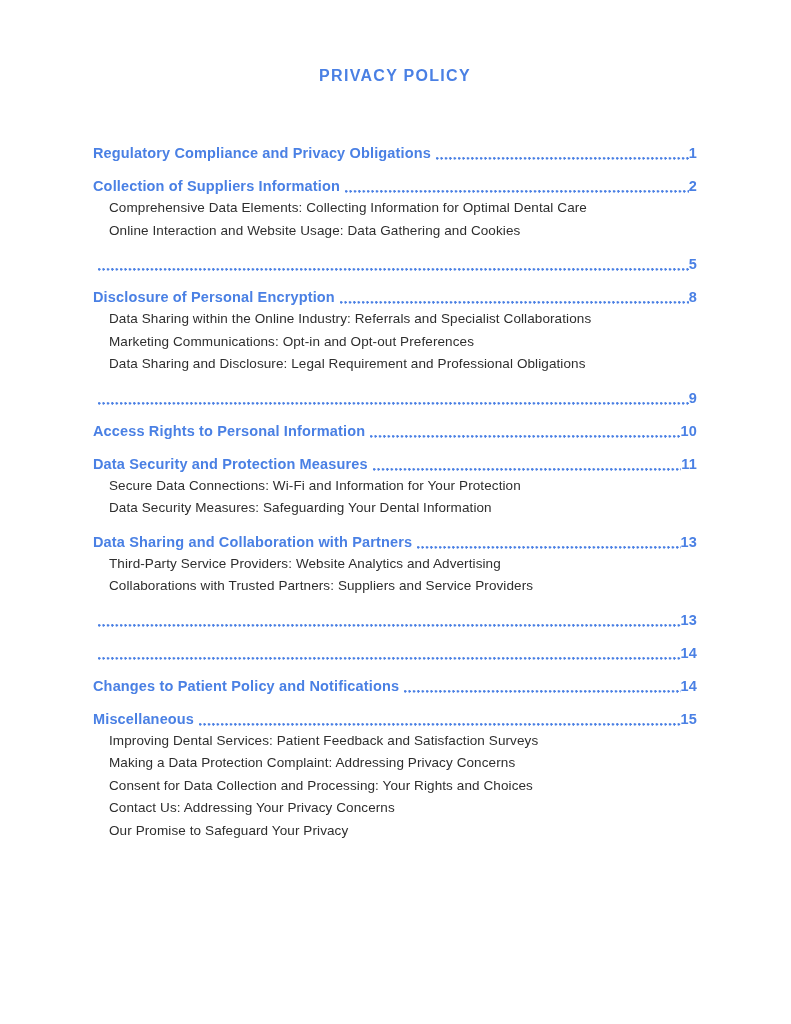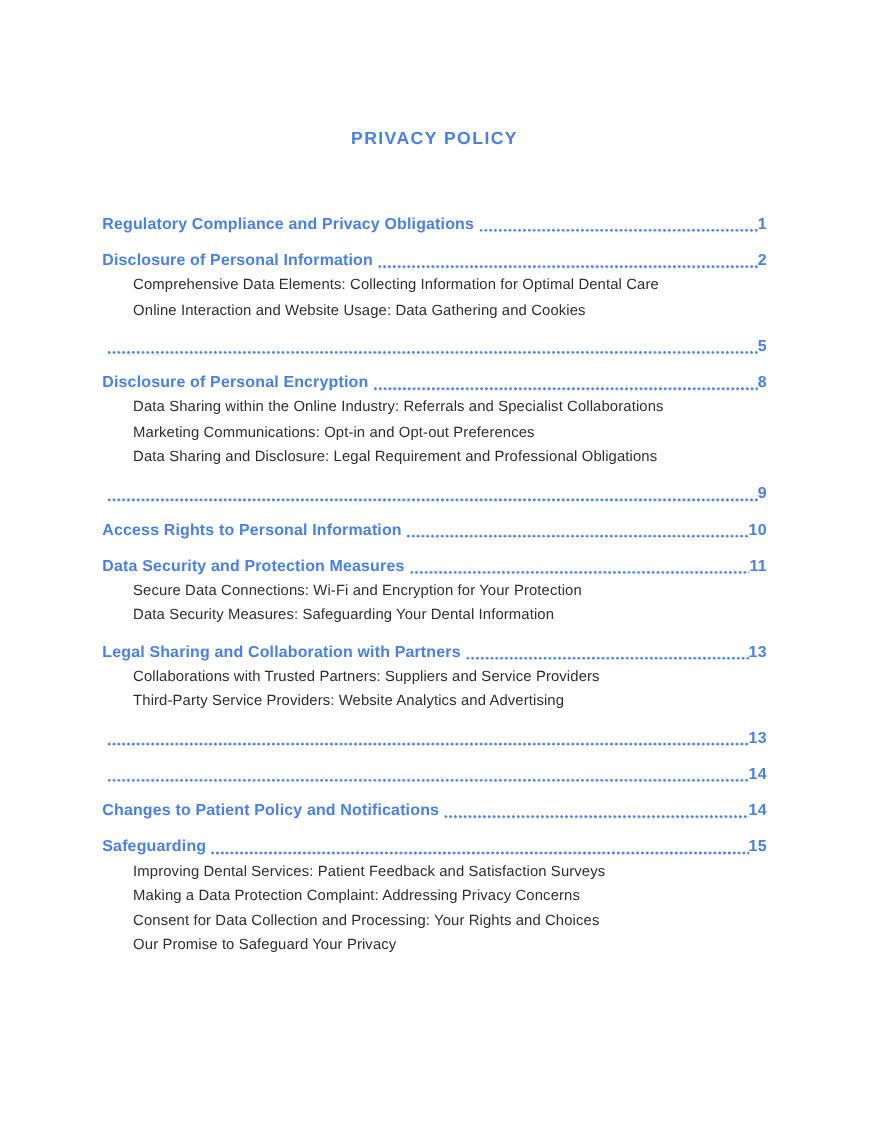--- a/index.html
+++ b/index.html
@@ -9,21 +9,21 @@
     background: #ffffff;
     font-family: "Liberation Sans", sans-serif;
     overflow: hidden;
   }
   .page {
     --accent: #4a80e4;
     --body-text: #2e2e2e;
     box-sizing: border-box;
     width: 791px;
     height: 1024px;
-    padding: 115px 94px 0 93px;
+    padding: 64px 94px 0 93px;
     background: #ffffff;
   }
   .title {
     margin: 0;
     font-size: 16px;
     font-weight: 700;
     letter-spacing: 1.3px;
     line-height: 24px;
     color: var(--accent);
     text-align: center;
@@ -46,21 +46,21 @@
     flex: 1 1 auto;
     align-self: flex-end;
     height: 3px;
     margin: 0 0 4px 5px;
     background-image: radial-gradient(circle at 1.2px 1.4px, var(--accent) 1.05px, rgba(0,0,0,0) 1.45px);
     background-size: 4.4px 3px;
     background-repeat: repeat-x;
   }
   .page-num { white-space: nowrap; }
   .subitem {
-    margin-left: 28px;
+    margin-left: 16px;
     font-size: 13.5px;
     font-weight: 400;
     line-height: 22.5px;
     letter-spacing: 0.1px;
     color: var(--body-text);
     cursor: pointer;
   }
 </style>
 </head>
 <body>
@@ -71,21 +71,21 @@
   <section class="entry">
     <div class="entry-row">
       <span class="entry-label">Regulatory Compliance and Privacy Obligations</span>
       <span class="leader"></span>
       <span class="page-num">1</span>
     </div>
   </section>
 
   <section class="entry">
     <div class="entry-row">
-      <span class="entry-label">Disclosure of Personal Information</span>
+      <span class="entry-label">Collection of Suppliers Information</span>
       <span class="leader"></span>
       <span class="page-num">2</span>
     </div>
 
   <div class="subitem">Comprehensive Data Elements: Collecting Information for Optimal Dental Care</div>
 
   <div class="subitem">Online Interaction and Website Usage: Data Gathering and Cookies</div>
 </section>
 
   <section class="entry">
@@ -124,35 +124,35 @@
     </div>
   </section>
 
   <section class="entry">
     <div class="entry-row">
       <span class="entry-label">Data Security and Protection Measures</span>
       <span class="leader"></span>
       <span class="page-num">11</span>
     </div>
 
-  <div class="subitem">Secure Data Connections: Wi-Fi and Encryption for Your Protection</div>
+  <div class="subitem">Secure Data Connections: Wi-Fi and Information for Your Protection</div>
 
   <div class="subitem">Data Security Measures: Safeguarding Your Dental Information</div>
 </section>
 
   <section class="entry">
     <div class="entry-row">
-      <span class="entry-label">Legal Sharing and Collaboration with Partners</span>
+      <span class="entry-label">Data Sharing and Collaboration with Partners</span>
       <span class="leader"></span>
       <span class="page-num">13</span>
     </div>
 
+  <div class="subitem">Third-Party Service Providers: Website Analytics and Advertising</div>
+
   <div class="subitem">Collaborations with Trusted Partners: Suppliers and Service Providers</div>
-
-  <div class="subitem">Third-Party Service Providers: Website Analytics and Advertising</div>
 </section>
 
   <section class="entry">
     <div class="entry-row">
       <span class="leader"></span>
       <span class="page-num">13</span>
     </div>
   </section>
 
   <section class="entry">
@@ -165,28 +165,29 @@
   <section class="entry">
     <div class="entry-row">
       <span class="entry-label">Changes to Patient Policy and Notifications</span>
       <span class="leader"></span>
       <span class="page-num">14</span>
     </div>
   </section>
 
   <section class="entry">
     <div class="entry-row">
-      <span class="entry-label">Safeguarding</span>
+      <span class="entry-label">Miscellaneous</span>
       <span class="leader"></span>
       <span class="page-num">15</span>
     </div>
 
   <div class="subitem">Improving Dental Services: Patient Feedback and Satisfaction Surveys</div>
 
   <div class="subitem">Making a Data Protection Complaint: Addressing Privacy Concerns</div>
 
   <div class="subitem">Consent for Data Collection and Processing: Your Rights and Choices</div>
 
+  <div class="subitem">Contact Us: Addressing Your Privacy Concerns</div>
 
   <div class="subitem">Our Promise to Safeguard Your Privacy</div>
 </section>
 </nav>
 </div>
 
 </body></html>

